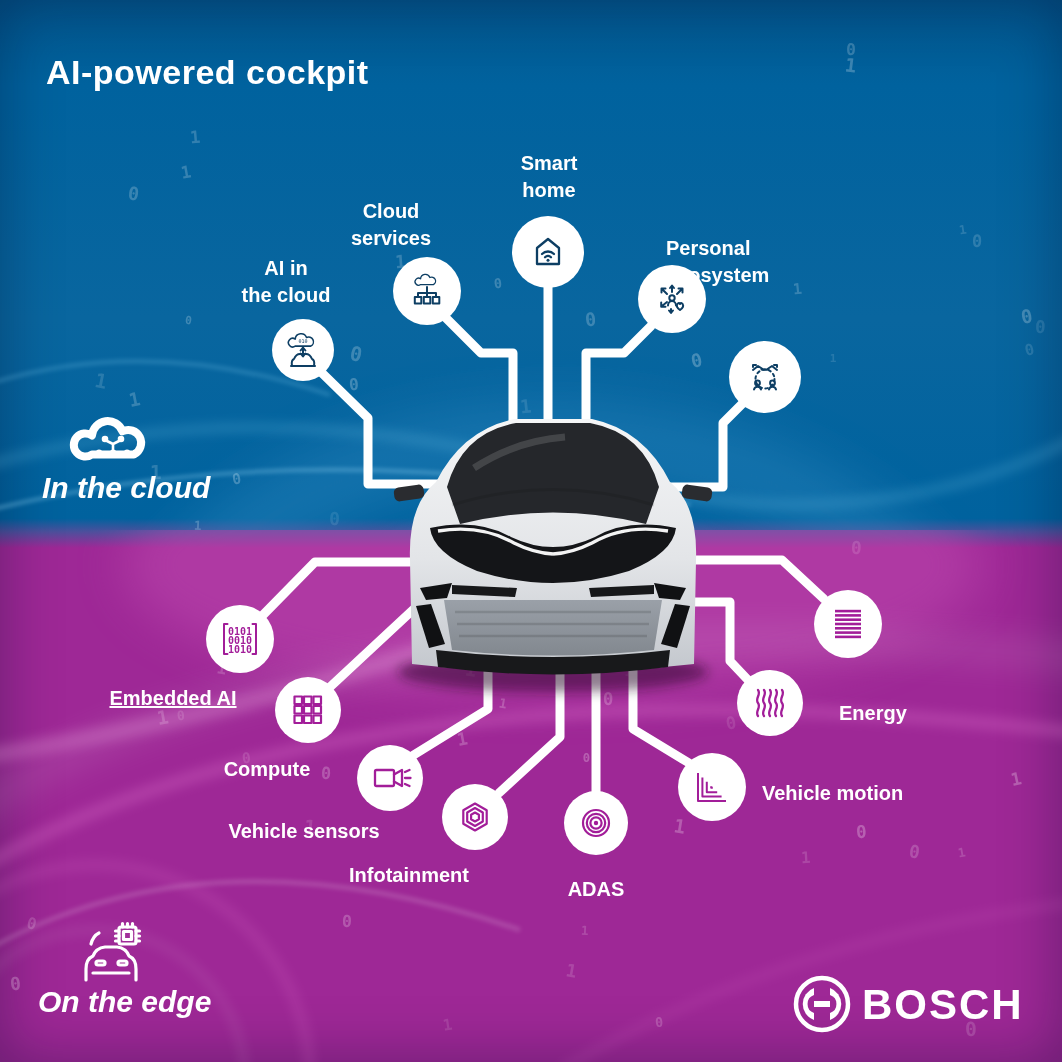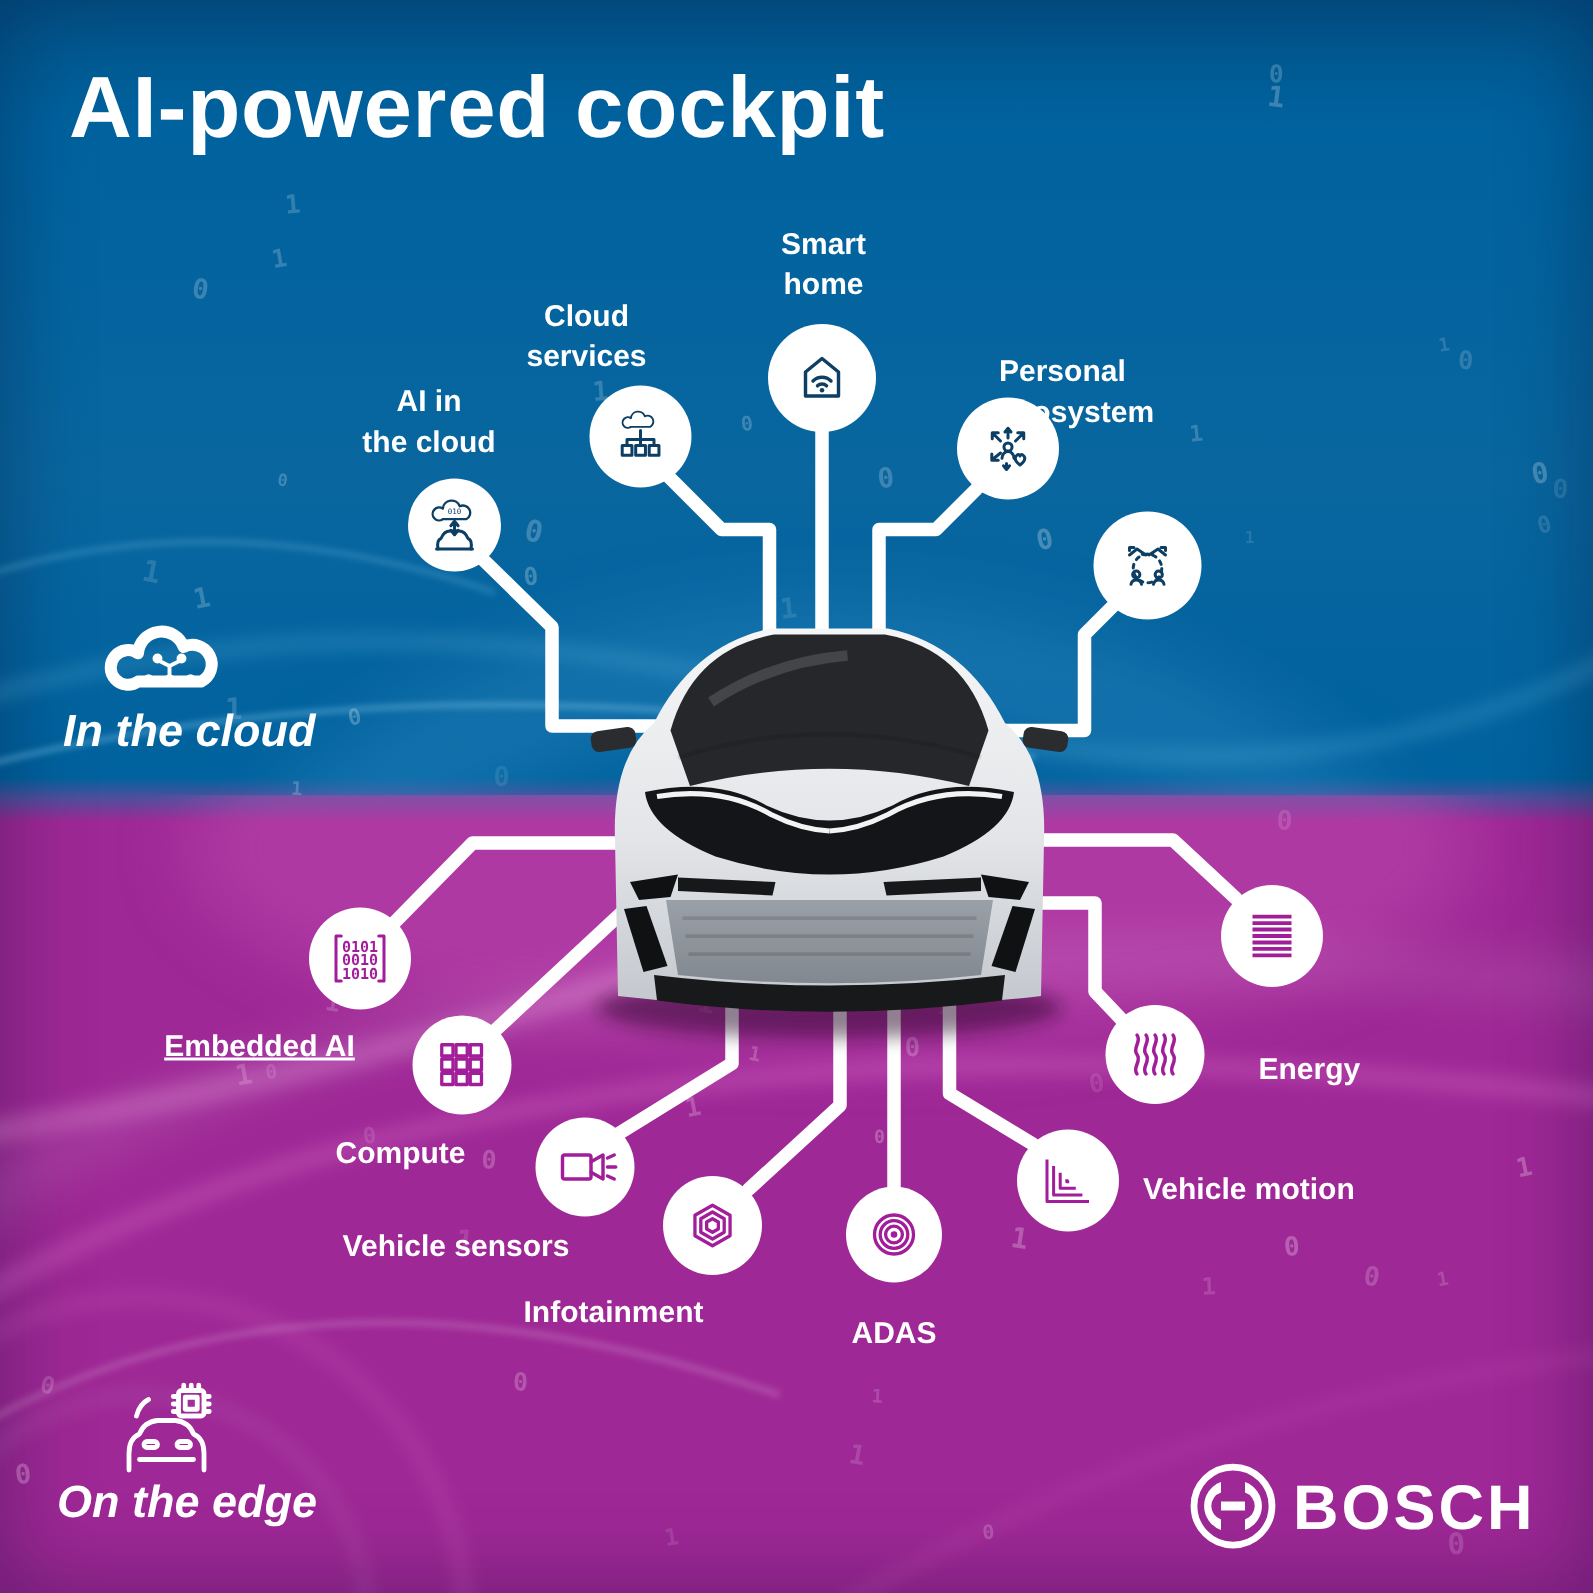--- a/index.html
+++ b/index.html
@@ -11,21 +11,21 @@
       #4e4f9c 50.1%, #9e2896 51.6%, #9e2896 100%);
     box-shadow:inset 0 0 60px rgba(0,10,40,.35);
   }
   .noise{position:absolute;inset:0;pointer-events:none;}
   .noise span{position:absolute;color:#fff;font-family:"DejaVu Sans Mono",monospace;font-weight:bold;}
   svg.art{position:absolute;inset:0;}
   .lbl{position:absolute;color:#fff;font-weight:bold;white-space:pre-line;}
   .nl{font-size:20px;line-height:27px;text-align:center;transform:translateX(-50%);}
   .nl.left{text-align:left;transform:none;margin-top:34px;}
   .zone{font-size:30px;line-height:25px;font-style:italic;}
-  .title{font-size:58px;line-height:56px;letter-spacing:.5px;}
+  .title{font-size:34px;line-height:56px;letter-spacing:.5px;}
   .brandtxt{font-size:42px;letter-spacing:2px;font-weight:bold;}
 </style>
 </head>
 <body>
 
 <div class="stage">
 
   <div class="noise" id="noise">
       <span style="left: 959.341px; top: 222.916px; font-size: 12.271px; opacity: 0.15; transform: rotate(-9deg);">1</span>
       <span style="left: 584.969px; top: 309.435px; font-size: 18.4296px; opacity: 0.21; transform: rotate(-6deg);">0</span>

